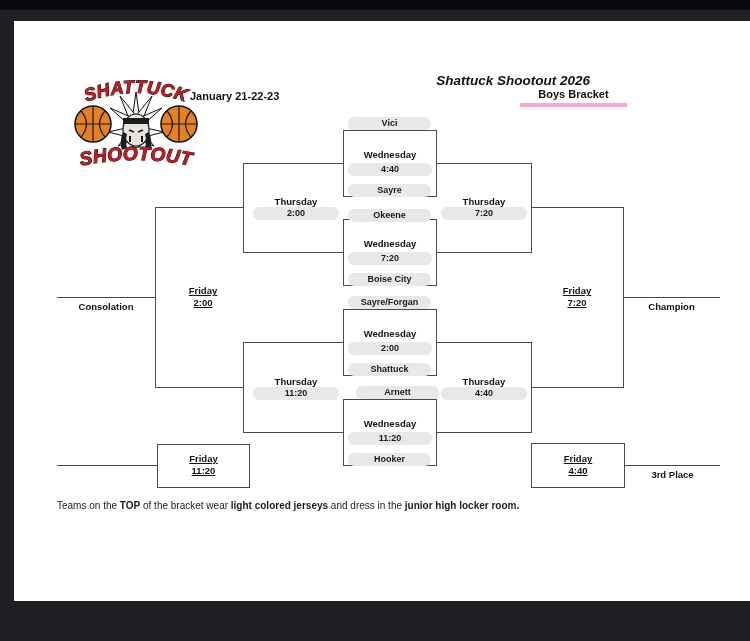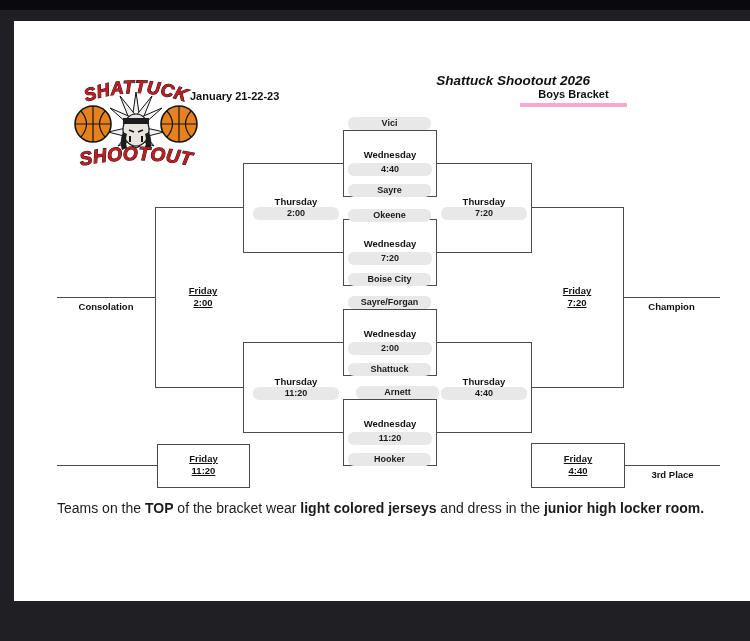--- a/index.html
+++ b/index.html
@@ -48,21 +48,21 @@
   }
   .twoline{
     position:absolute;text-align:center;z-index:2;
     font-size:9.5px;font-weight:bold;color:#111;line-height:12px;text-decoration:underline;
   }
   .resultlabel{
     position:absolute;text-align:center;z-index:2;
     font-size:9.5px;font-weight:bold;color:#111;
   }
   .footer{
-    position:absolute;font-size:14px;color:#1c1c1c;z-index:2;white-space:nowrap;
+    position:absolute;font-size:10px;color:#1c1c1c;z-index:2;white-space:nowrap;
   }
   .footer b{font-weight:bold;}
   .logo{position:absolute;left:54px;top:55px;width:136px;height:98px;z-index:2;}
 </style>
 </head>
 <body>
 
 <div class="topstrip"></div>
 
 <div class="page">

